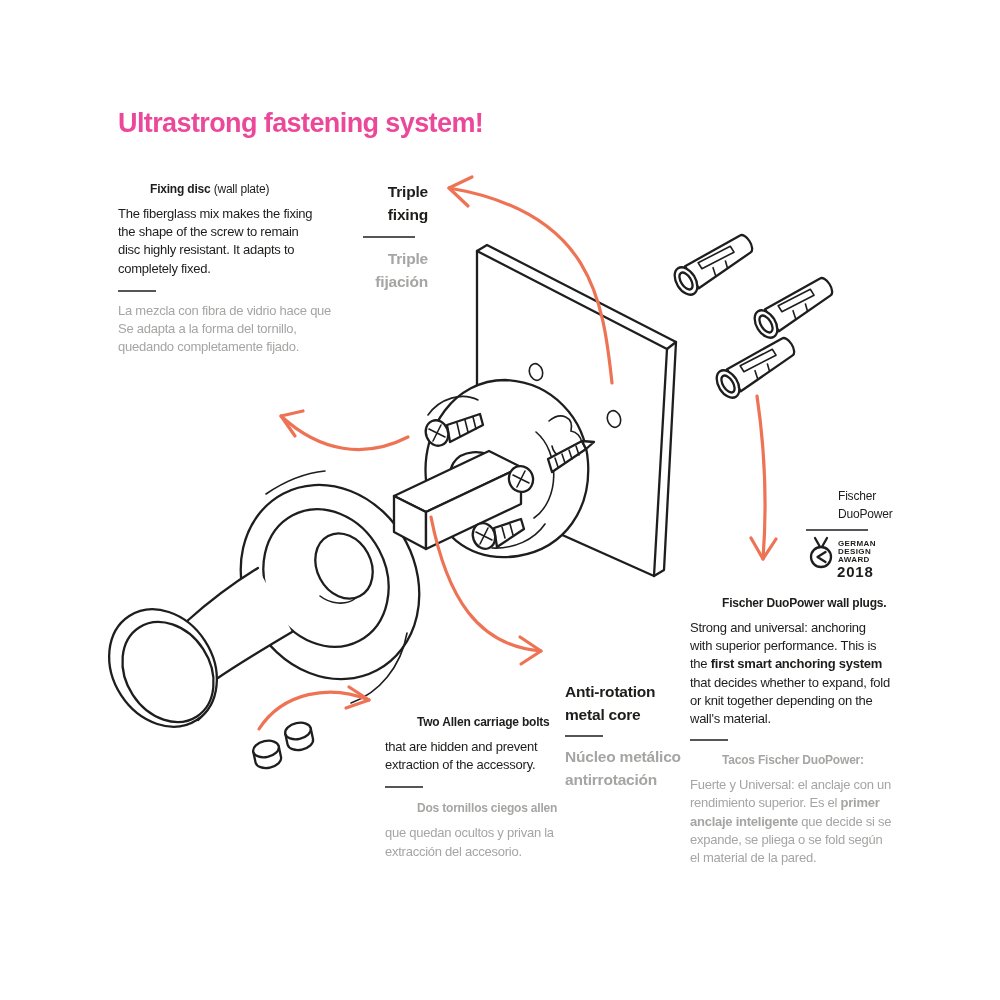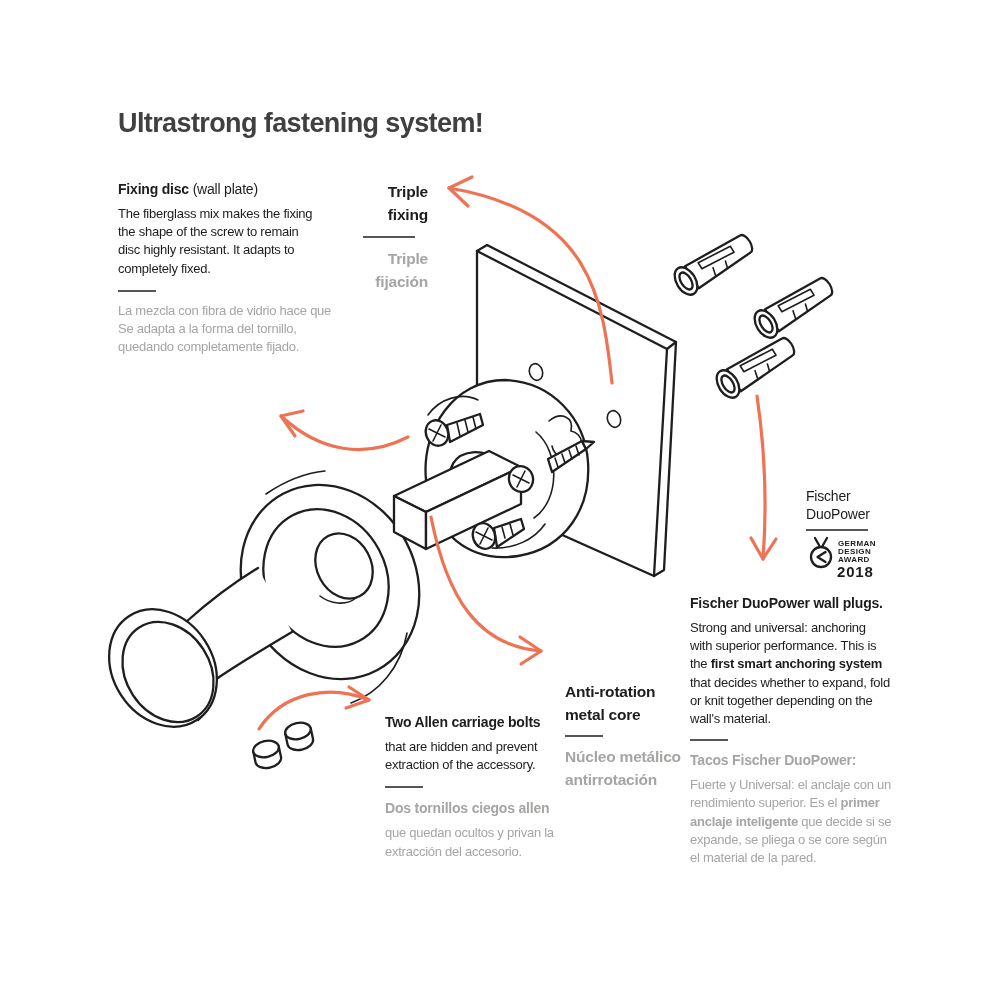--- a/index.html
+++ b/index.html
@@ -3,29 +3,29 @@
 <meta charset="utf-8">
 <style>
   html,body{margin:0;padding:0;}
   body{
     width:1000px;height:1000px;position:relative;background:#ffffff;
     font-family:"Liberation Sans",sans-serif;color:#1d1d1b;overflow:hidden;
   }
   .abs{position:absolute;}
   .ln{white-space:nowrap;}
   .b{font-weight:700;}
-  .h{font-size:14px;font-weight:700;line-height:21px;letter-spacing:-0.2px;}
+  .h{font-size:12px;font-weight:700;line-height:21px;letter-spacing:-0.2px;margin-left:32px;}
   .h .ln span{font-weight:400;}
   .h .ln span.b{font-weight:700;}
   .body{font-size:13px;line-height:18.2px;letter-spacing:-0.25px;font-weight:400;margin-top:5px;}
   .big{font-size:15.5px;font-weight:700;line-height:23px;letter-spacing:-0.2px;}
   .gray{color:#a6a5a3;}
   .divider{border-top:2px solid #55565a;width:38px;margin:12px 0 10px 0;}
   #page-title{
-    left:118px;top:108px;font-size:27px;font-weight:700;letter-spacing:-0.6px;color:#404040;
+    left:118px;top:108px;font-size:27px;font-weight:700;letter-spacing:-0.6px;color:#ec4899;
   }
   #diagram-svg{left:0;top:0;}
   svg .ink{stroke:#1e1e1e;fill:none;stroke-width:2.3;stroke-linecap:round;stroke-linejoin:round;}
   svg .thin{stroke:#1e1e1e;fill:none;stroke-width:1.6;stroke-linecap:round;}
   svg .wfill{fill:#ffffff;}
   svg .arrow{stroke:#ee7355;fill:none;stroke-width:3.2;stroke-linecap:round;stroke-linejoin:round;}
   svg text{fill:#1d1d1b;font-family:"Liberation Sans",sans-serif;}
   .aw{font-size:8px;font-weight:700;letter-spacing:0.4px;}
   .ay{font-size:15px;font-weight:700;letter-spacing:0.8px;}
   .center{text-align:right;}
@@ -233,16 +233,16 @@
       <div class="ln"><span>that decides whether to expand, fold</span></div>
       <div class="ln"><span>or knit together depending on the</span></div>
       <div class="ln"><span>wall's material.</span></div>
     </div>
   <div class="divider" style="margin:11px 0 9px 0;"></div>
   <div class="h gray">Tacos Fischer DuoPower:</div>
   <div class="body gray">
       <div class="ln"><span>Fuerte y Universal: el anclaje con un</span></div>
       <div class="ln"><span>rendimiento superior. Es el </span><span class="b">primer</span></div>
       <div class="ln"><span class="b">anclaje inteligente</span><span> que decide si se</span></div>
-      <div class="ln"><span>expande, se pliega o se core según</span></div>
+      <div class="ln"><span>expande, se pliega o se fold según</span></div>
       <div class="ln"><span>el material de la pared.</span></div>
     </div>
 </div>
 
 </body></html>

